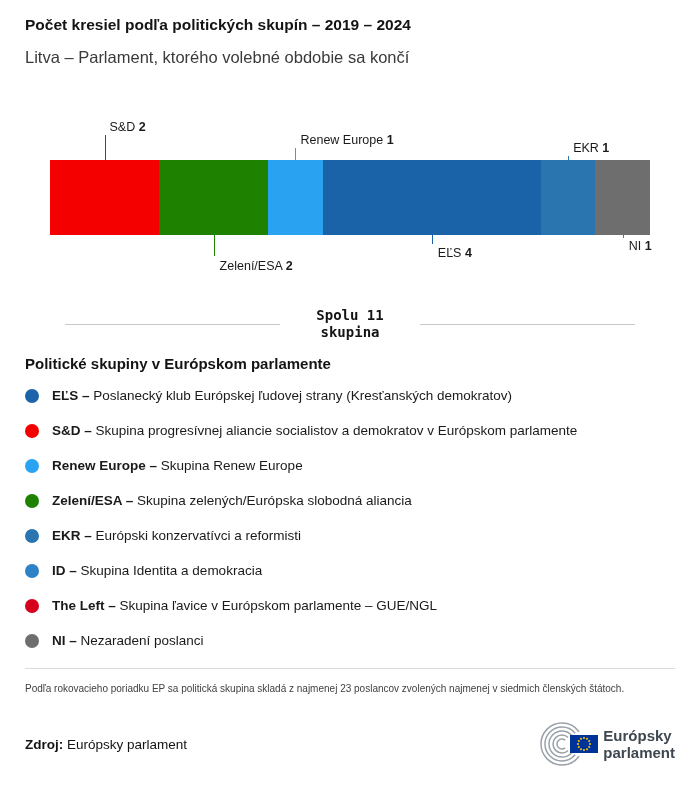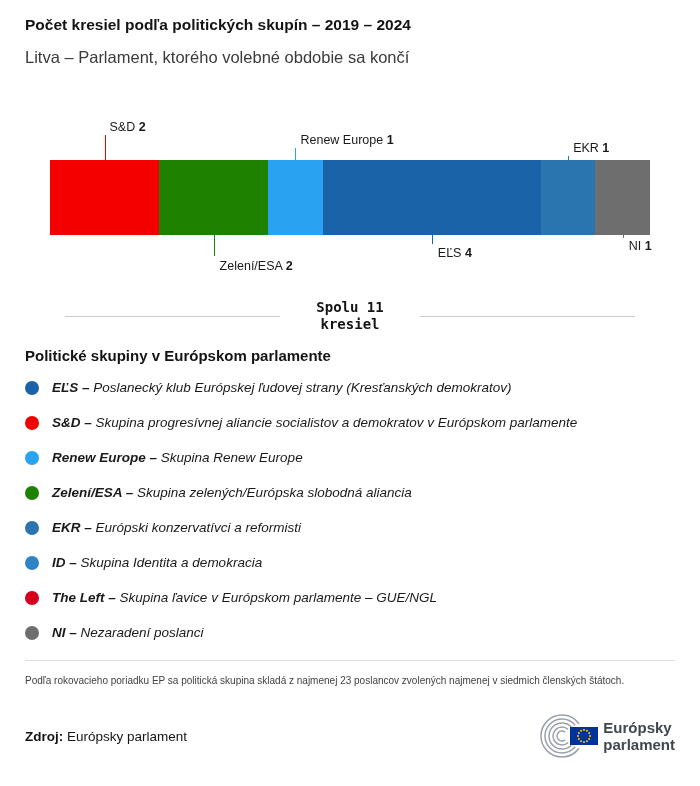--- a/index.html
+++ b/index.html
@@ -31,34 +31,34 @@
   .leader-4 { left: 86.36%; top: 37px;  height: 4px; }
   .slabel-4 { left: calc(86.36% + 5px); top: 21px; }
   .leader-1 { left: 27.27%; top: 116px; height: 21px; }
   .slabel-1 { left: calc(27.27% + 6px); top: 139px; }
   .leader-3 { left: 63.64%; top: 116px; height: 9px; }
   .slabel-3 { left: calc(63.64% + 6px); top: 126px; }
   .leader-5 { left: 95.45%; top: 116px; height: 3px; }
   .slabel-5 { left: calc(95.45% + 6px); top: 119px; }
 
   
-  .total-row { display: flex; align-items: center; margin: 8px 40px 0; }
+  .total-row { display: flex; align-items: center; margin: 16px 40px 0; }
   .hline { flex: 1; height: 1px; background: #c9c9c9; }
   .total-text {
     padding: 0 36px; text-align: center;
     font-family: "DejaVu Sans Mono", monospace;
     font-weight: 700; font-size: 14px; line-height: 17px; color: #141414;
   }
 
   
   h3 { font-size: 15px; font-weight: 700; color: #141414; margin-top: 14px; }
   .legend { margin-top: 16px; }
   .legend-row { display: flex; align-items: center; gap: 13px; margin-bottom: 20px; }
   .dot { width: 14px; height: 14px; border-radius: 50%; flex: 0 0 14px; background: #999; }
-  .legend-text { font-size: 13.5px; line-height: 15px; color: #1a1a1a; font-style: italic; }
+  .legend-text { font-size: 13.5px; line-height: 15px; color: #1a1a1a; }
   .legend-text b { font-weight: 700; }
 
   
   .divider { border: none; border-top: 1px solid #dcdcdc; margin-top: 18px; }
   .footnote { margin-top: 12px; font-size: 10px; line-height: 1.6; color: #3f3f3f; max-width: 648px; }
   .bottom-row { margin-top: 22px; display: flex; align-items: center; justify-content: space-between; }
   .source { font-size: 13.5px; color: #141414; }
   .source b { font-weight: 700; }
   .logo { display: flex; align-items: center; }
   .logo-text { font-size: 15px; font-weight: 700; line-height: 17px; color: #3f4850; }
@@ -97,21 +97,21 @@
     <span class="slabel slabel-4"><span>EKR</span> <b>1</b></span>
 
     <span class="leader leader-5" style="background: rgb(110, 110, 110);"></span>
     <span class="slabel slabel-5"><span>NI</span> <b>1</b></span>
   </div>
 
   <div class="total-row">
     <span class="hline"></span>
     <div class="total-text">
       <div>Spolu 11</div>
-      <div>kresiel</div>
+      <div>skupina</div>
     </div>
     <span class="hline"></span>
   </div>
 
   <h3>Politické skupiny v Európskom parlamente</h3>
 
   <div class="legend">
     <div class="legend-row">
       <span class="dot" style="background: rgb(27, 99, 168);"></span>
       <span class="legend-text"><b>EĽS –</b> <span>Poslanecký klub Európskej ľudovej strany (Kresťanských demokratov)</span></span>

